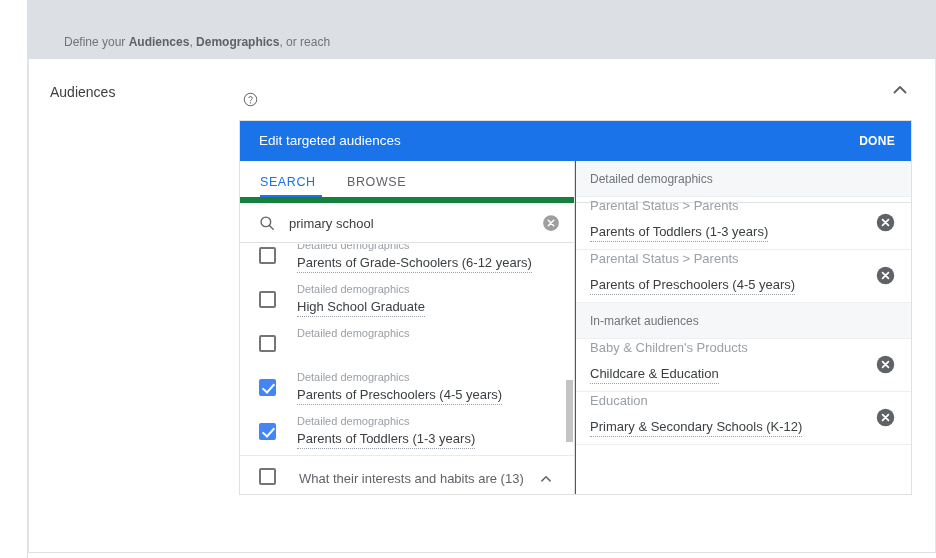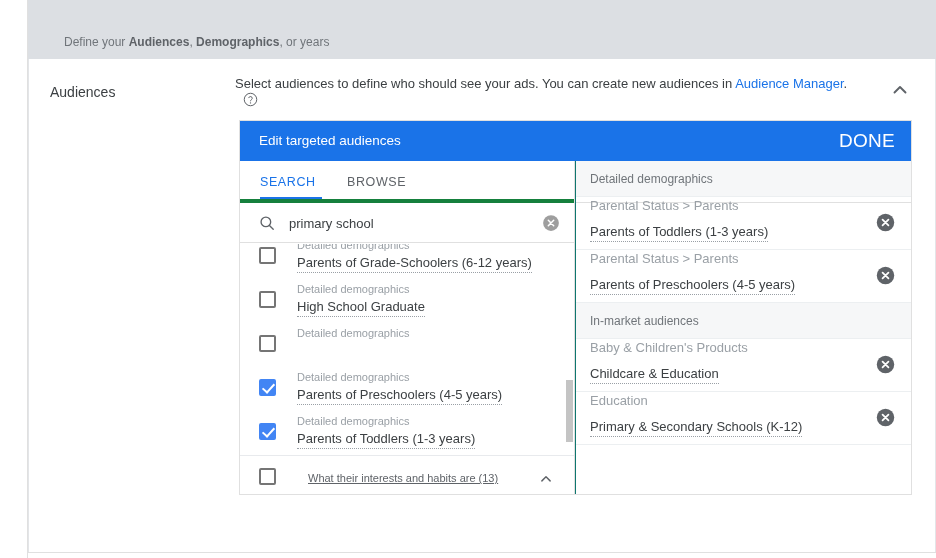--- a/index.html
+++ b/index.html
@@ -82,36 +82,36 @@
   .dialog-header {
     position: absolute; left: 0; top: 0; width: 671px; height: 40px;
     background: #1a73e8;
   }
   .dialog-title {
     position: absolute; left: 19px; top: 12px;
     font-size: 13.5px; color: #ffffff; line-height: 16px;
   }
   .done-button {
     position: absolute; right: 16px; top: 12px;
-    font-size: 19px; font-weight: normal; color: #ffffff; letter-spacing: .3px;
+    font-size: 12px; font-weight: bold; color: #ffffff; letter-spacing: .3px;
     line-height: 16px; cursor: pointer;
   }
 
   .dialog-body {
     position: absolute; left: 0; top: 40px; width: 671px; height: 381px;
   }
 
   
   .left-pane {
     position: absolute; left: 0; top: 0; width: 335px; height: 381px;
     border-right: 1px solid #e0e0e0; background: #fff;
   }
   .tabs {
     position: absolute; left: 0; top: 0; width: 334px; height: 42px;
-    border-bottom: 4px solid #15803d;
+    border-bottom: 6px solid #15803d;
   }
   .tab {
     position: absolute; top: 13px;
     font-size: 12.5px; letter-spacing: .6px; color: #5f6368;
     cursor: pointer; line-height: 16px;
   }
   .tab.active { color: #1a73e8; font-weight: 500; }
   .tab-underline {
     position: absolute; left: 0; bottom: 0; height: 2px; background: #1a73e8;
   }
@@ -161,22 +161,22 @@
   .row-name {
     position: absolute; left: 57px; top: 19px;
     font-size: 13px; color: #3c4043; line-height: 17px; white-space: nowrap;
     border-bottom: 1px dotted #9aa0a6; padding-bottom: 1px; cursor: default;
   }
 
   .group-row {
     position: relative; height: 44px; border-top: 1px solid #e8eaed;
   }
   .group-label {
-    position: absolute; left: 68px; top: 14px;
-    font-size: 11px; color: #5f6368; line-height: 17px; white-space: nowrap; text-decoration: underline;
+    position: absolute; left: 59px; top: 14px;
+    font-size: 13px; color: #5f6368; line-height: 17px; white-space: nowrap;
   }
   .group-chevron {
     position: absolute; left: 297px; top: 14px; width: 18px; height: 18px; cursor: pointer;
   }
   .sub-row { position: relative; height: 46px; }
 
   .scroll-track {
     position: absolute; left: 326px; top: 83px; width: 7px; height: 298px;
     background: transparent;
   }
@@ -231,32 +231,29 @@
 </head>
 <body>
 
 <div id="root">
 
   <div class="page-gutter"></div>
   <div class="gutter-line"></div>
 
   <div class="people-band">
     <div class="people-sub">
-      <span>Define your </span><b>Audiences</b><span>, </span><b>Demographics</b><span>, or years</span>
+      <span>Define your </span><b>Audiences</b><span>, </span><b>Demographics</b><span>, or reach</span>
     </div>
   </div>
 
   <div class="card"></div>
   <div class="card-bottom-line"></div>
 
   <div class="audiences-label">Audiences</div>
 
-  <div class="intro">
-    <span>Select audiences to define who should see your ads.  You can create new audiences in </span><a href="#">Audience Manager</a><span>.</span>
-  </div>
 
   <div class="help-icon">
     <svg width="15" height="15" viewBox="0 0 24 24">
       <circle cx="12" cy="12" r="10" fill="none" stroke="#5f6368" stroke-width="1.6"></circle>
       <path d="M9.2 9.1a2.9 2.9 0 0 1 5.6 1c0 1.9-2.8 2.2-2.8 4.1" fill="none" stroke="#5f6368" stroke-width="1.6" stroke-linecap="round"></path>
       <circle cx="12" cy="17.4" r="1.05" fill="#5f6368"></circle>
     </svg>
   </div>
 
   <div class="collapse-chevron">

